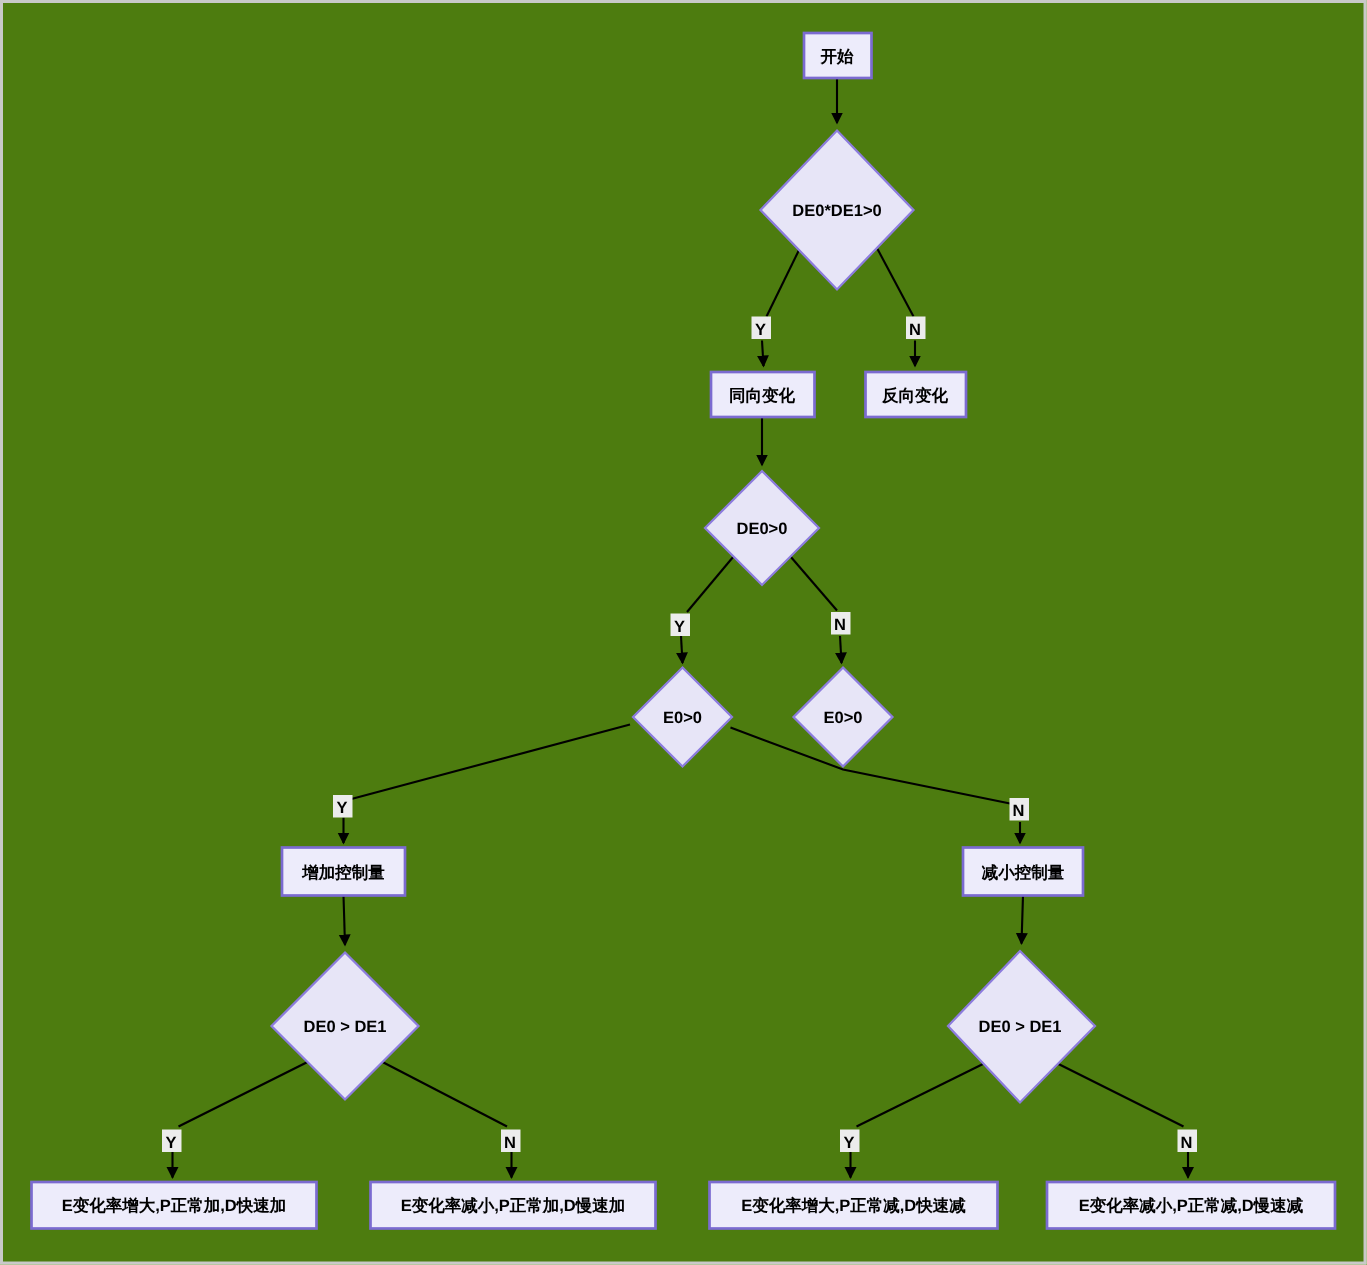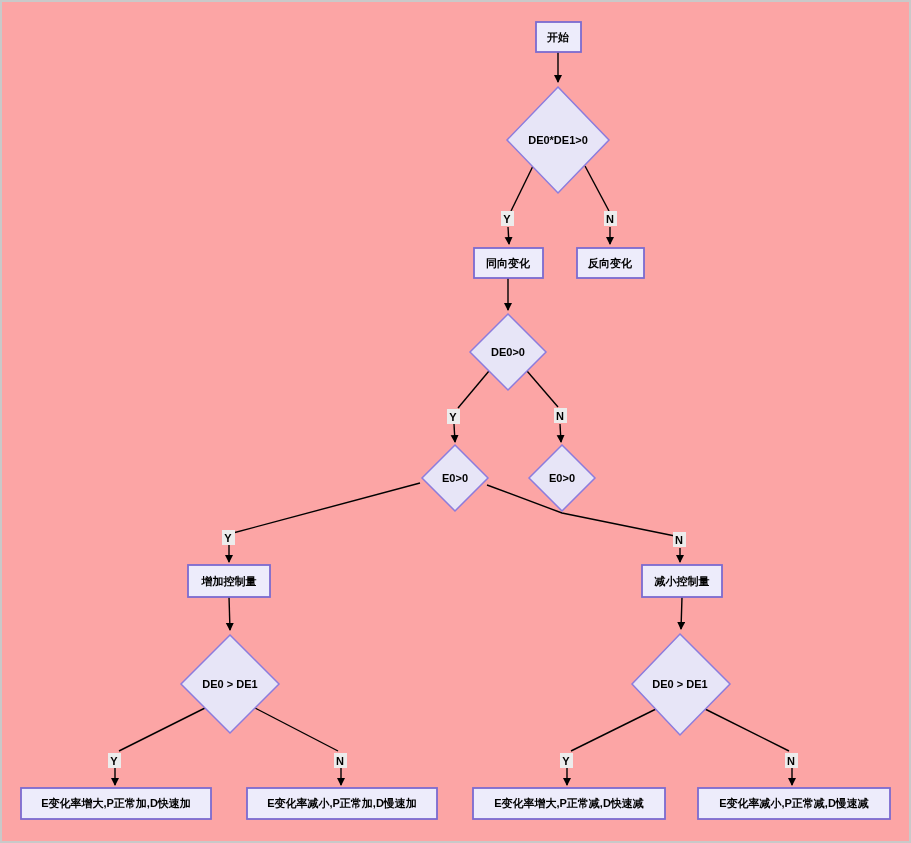--- a/index.html
+++ b/index.html
@@ -7,21 +7,21 @@
     padding: 0;
     background: #ffffff;
     font-family: "Liberation Sans", "DejaVu Sans", sans-serif;
   }
   .canvas {
     position: relative;
     width: 911px;
     height: 843px;
     box-sizing: border-box;
     border: 2px solid #c9c9c9;
-    background: #fca5a5;
+    background: #4d7c0f;
     overflow: hidden;
   }
   svg { position: absolute; left: 0; top: 0; }
   .edge {
     stroke: #000000;
     stroke-width: 1.4;
     fill: none;
   }
   .box-shape {
     fill: #edecfb;

